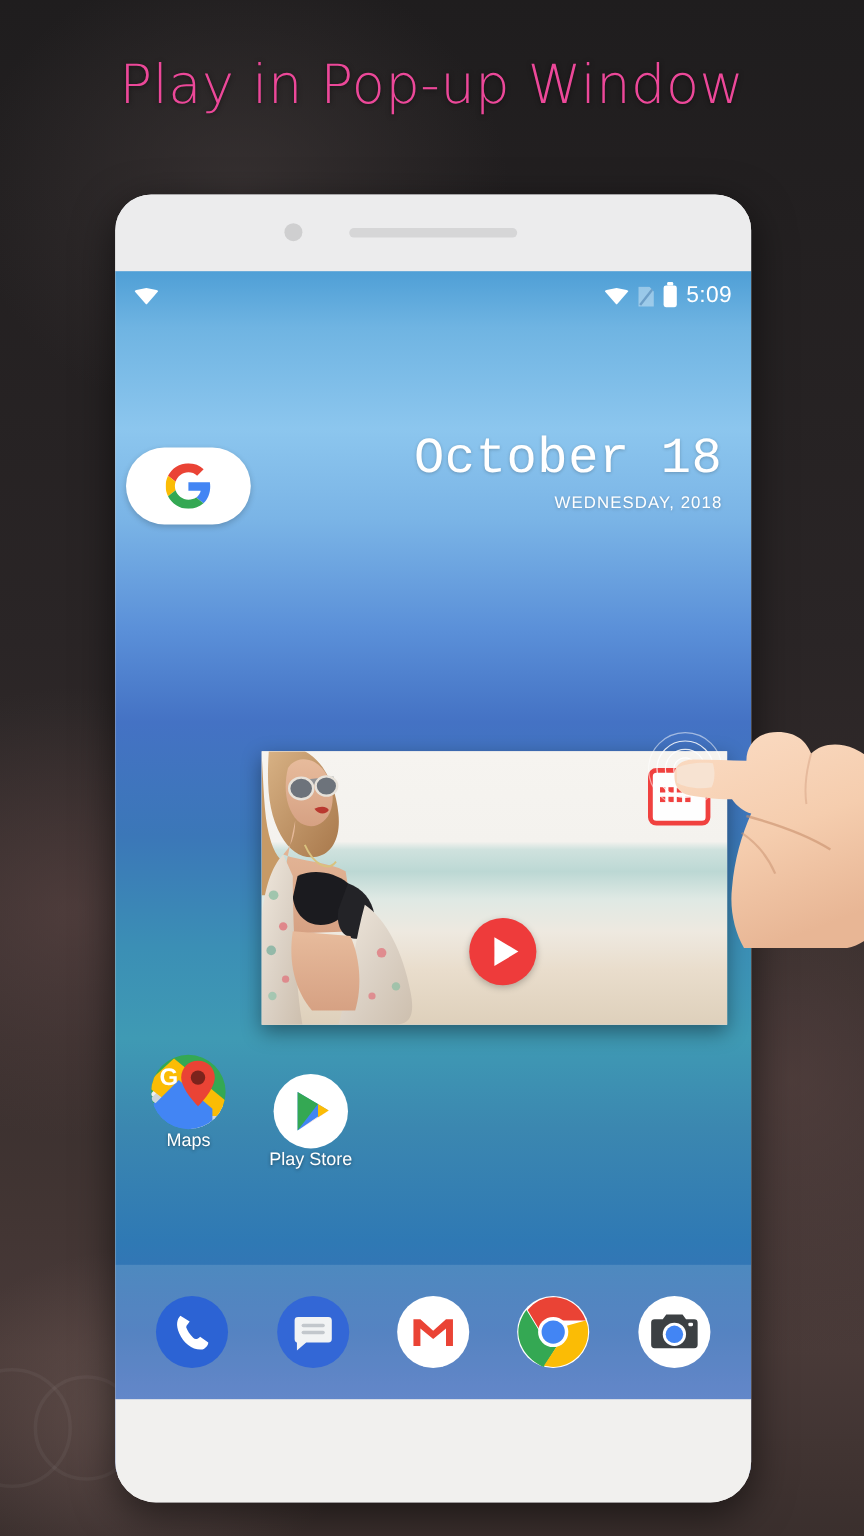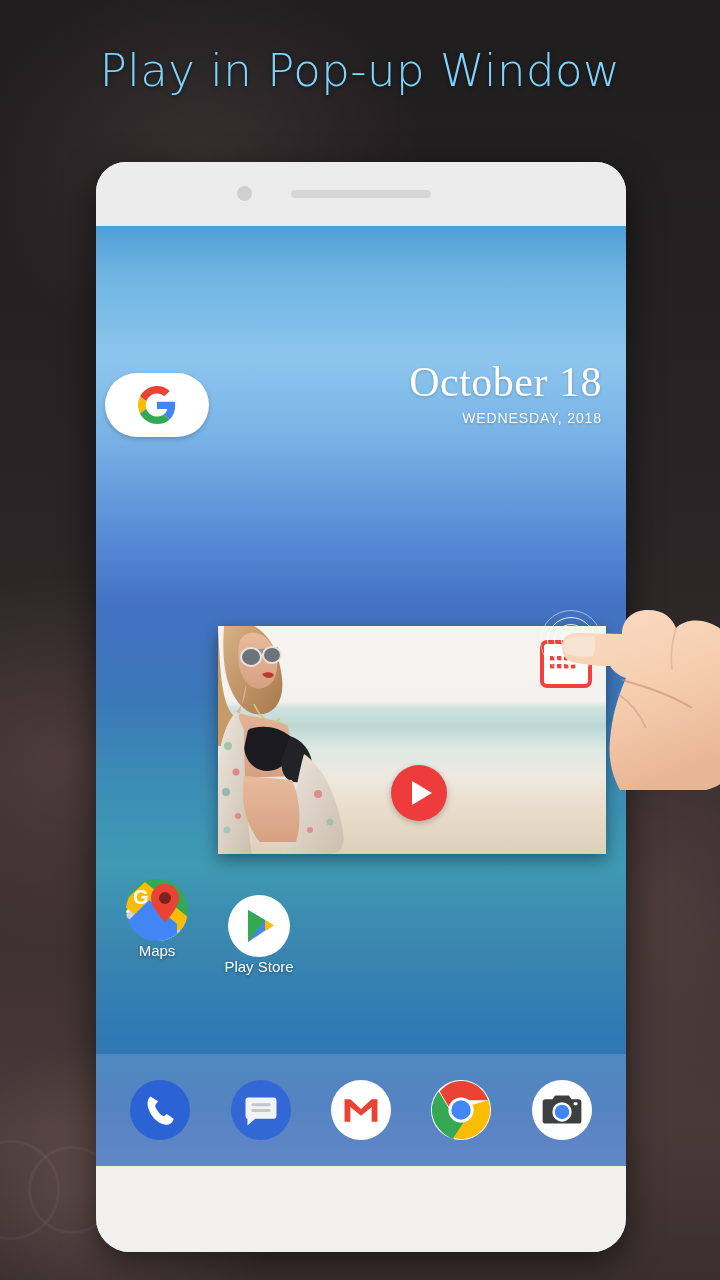--- a/index.html
+++ b/index.html
@@ -25,21 +25,21 @@
     position: absolute;
     border-radius: 50%;
     border: 3px solid rgba(255,255,255,0.045);
   }
 
   
   #title {
     position: absolute;
     top: 44px; left: 0; width: 720px;
     text-align: center;
-    color: #7dd3fc;
+    color: #ec4899;
     font-size: 45px;
     font-weight: 300;
     letter-spacing: 0.5px;
     font-family: "DejaVu Sans", sans-serif;
     text-shadow: 0 1px 4px rgba(0,0,0,0.5);
   }
 
   
   #phone {
     position: absolute;
@@ -142,21 +142,21 @@
   .g-logo { width: 38px; height: 38px; }
 
   
   #date-widget {
     position: absolute; right: 24px; top: 134px;
     text-align: right; color: #ffffff;
   }
   #date-main {
     font-size: 42px; font-weight: 300; line-height: 1.05;
     letter-spacing: 0.5px;
-    font-family: Liberation Serif, serif;
+    font-family: Liberation Mono, monospace;
     text-shadow: 0 1px 3px rgba(0,0,0,0.22);
   }
   #date-sub {
     font-size: 14px; font-weight: 400; letter-spacing: 0.9px;
     margin-top: 6px;
     text-shadow: 0 1px 3px rgba(0,0,0,0.22);
   }
 
   
   #popup {
@@ -280,20 +280,29 @@
 
 <div id="phone">
 
   <div id="bezel-top">
     <div id="cam-dot"></div>
     <div id="speaker"></div>
   </div>
 
   <div id="screen">
 
+    <div id="statusbar">
+      <span class="ico-wifi"></span>
+      <span class="right">
+        <span class="ico-wifi"></span>
+        <span class="ico-nosim"></span>
+        <span class="ico-battery"></span>
+        <span id="clock">5:09</span>
+      </span>
+    </div>
 
     <div id="search-pill">
       <svg class="g-logo" viewBox="0 0 48 48">
         <path fill="#EA4335" d="M24 9.5c3.54 0 6.71 1.22 9.21 3.6l6.85-6.85C35.9 2.38 30.47 0 24 0 14.62 0 6.51 5.38 2.56 13.22l7.98 6.19C12.43 13.72 17.74 9.5 24 9.5z"></path>
         <path fill="#4285F4" d="M46.98 24.55c0-1.57-.15-3.09-.38-4.55H24v9.02h12.94c-.58 2.96-2.26 5.48-4.78 7.18l7.73 6c4.51-4.18 7.09-10.36 7.09-17.65z"></path>
         <path fill="#FBBC05" d="M10.53 28.59c-.48-1.45-.76-2.99-.76-4.59s.27-3.14.76-4.59l-7.98-6.19C.92 16.46 0 20.12 0 24c0 3.88.92 7.54 2.56 10.78l7.97-6.19z"></path>
         <path fill="#34A853" d="M24 48c6.48 0 11.93-2.13 15.89-5.81l-7.73-6c-2.15 1.45-4.92 2.3-8.16 2.3-6.26 0-11.57-4.22-13.47-9.91l-7.98 6.19C6.51 42.62 14.62 48 24 48z"></path>
       </svg>
     </div>
 

